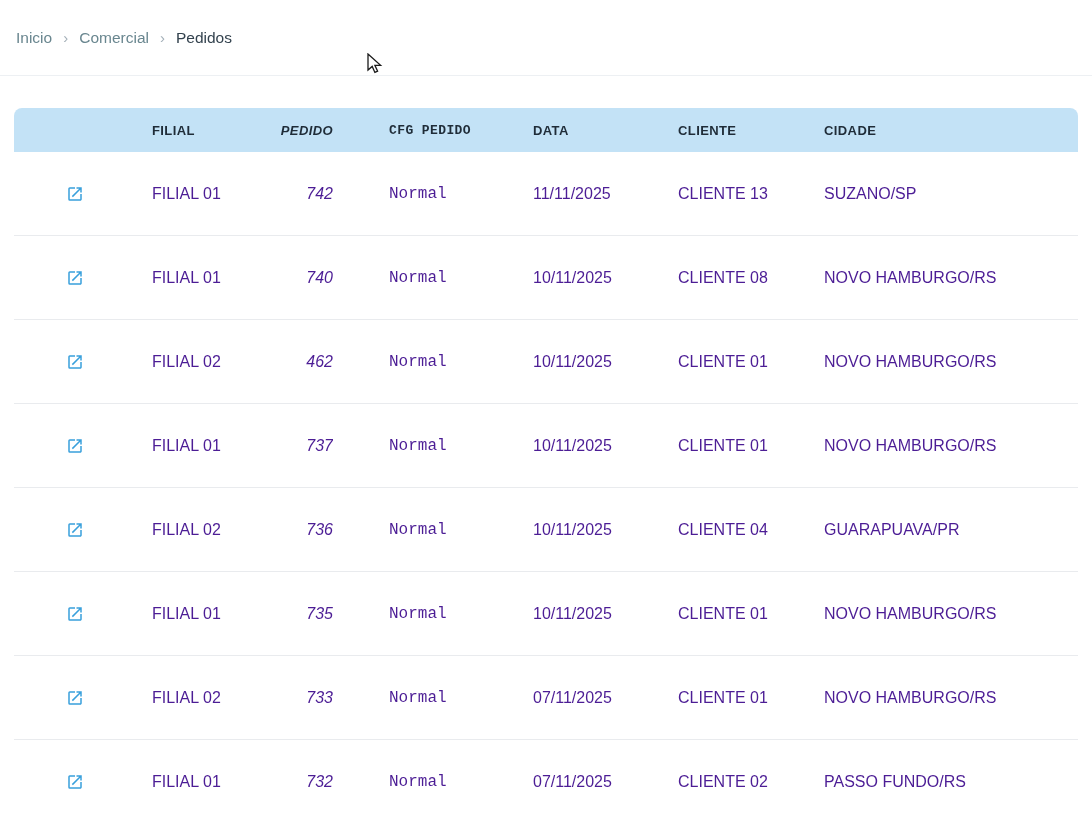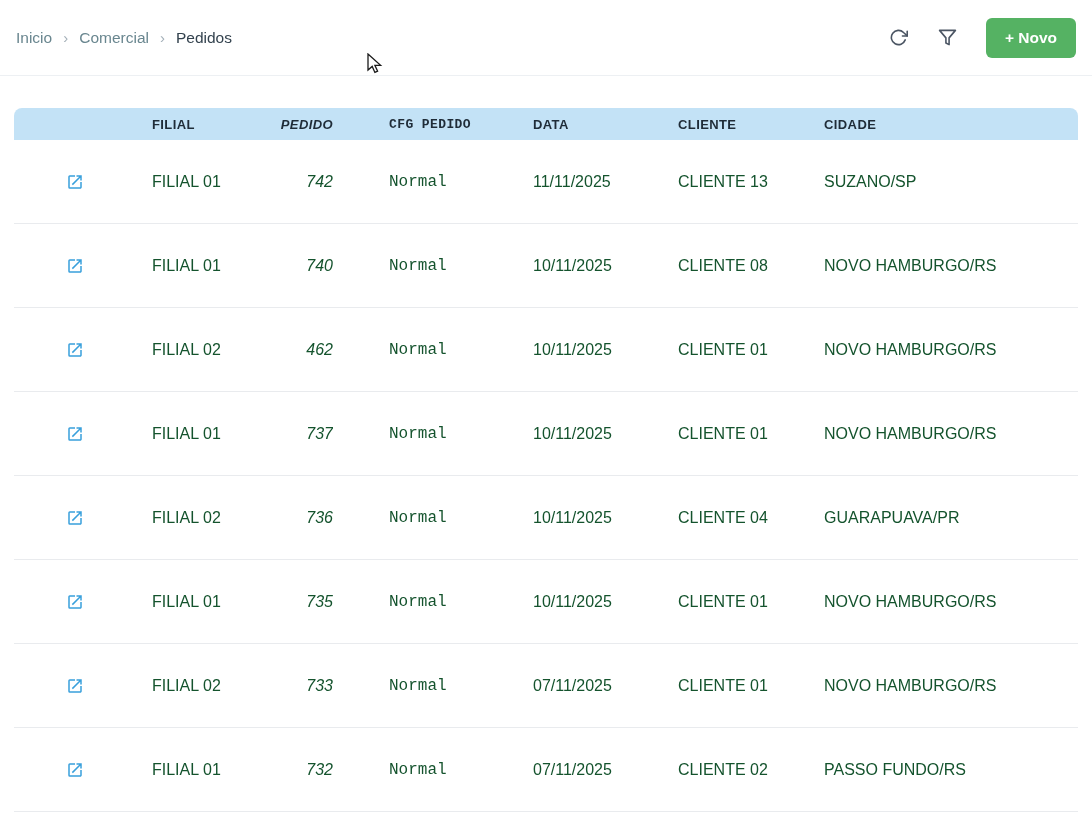--- a/index.html
+++ b/index.html
@@ -39,30 +39,30 @@
 
   
   .table-wrap { margin: 32px 14px 0 14px; }
   table {
     width: 100%;
     border-collapse: separate; border-spacing: 0;
     table-layout: fixed;
   }
   thead th {
     background: var(--headbg, #c3e2f6);
-    height: 32px;
+    height: 44px;
     font-size: 13px; font-weight: 700; letter-spacing: 0.4px;
     color: #1f2c38; text-align: left;
     padding: 0;
   }
   thead th:first-child { border-radius: 8px 0 0 0; }
   thead th:last-child  { border-radius: 0 8px 0 0; margin-left: 20px; }
   tbody td {
     height: 84px;
-    font-size: 16px; color: #14532d;
+    font-size: 16px; color: #4c1d95;
     background: #ffffff;
     border-bottom: 1px solid #e9ebee;
     padding: 0;
     vertical-align: middle;
     overflow: hidden; white-space: nowrap;
   }
   .c-pedido { text-align: right; font-style: italic; }
   .c-cfg { padding-left: 56px; font-family: Liberation Mono, monospace; }
   .c-iconcell { padding-left: 48px; }
   .open-btn {
@@ -80,34 +80,20 @@
 
 <header class="topbar">
   <nav class="breadcrumb">
     <a class="bc-link">Inicio</a>
     <span class="bc-sep">›</span>
     <a class="bc-link">Comercial</a>
     <span class="bc-sep">›</span>
     <span class="bc-current">Pedidos</span>
   </nav>
 
-  <div class="toolbar">
-    <button class="icon-btn">
-      <svg viewBox="0 0 24 24" fill="none" stroke="#4b5563" stroke-width="2" stroke-linecap="round" stroke-linejoin="round">
-        <polyline points="23 4 23 10 17 10"></polyline>
-        <path d="M20.49 15a9 9 0 1 1-2.12-9.36L23 10"></path>
-      </svg>
-    </button>
-    <button class="icon-btn">
-      <svg viewBox="0 0 24 24" fill="none" stroke="#4b5563" stroke-width="2" stroke-linejoin="round">
-        <polygon points="22 3 2 3 10 12.46 10 19 14 21 14 12.46 22 3"></polygon>
-      </svg>
-    </button>
-    <button class="novo-btn">+ Novo</button>
-  </div>
 </header>
 
 <main class="table-wrap">
   <table>
     <colgroup>
       <col style="width:138px">
         <col style="width:121px">
         <col style="width:60px">
       <col style="width:200px">
         <col style="width:145px">

